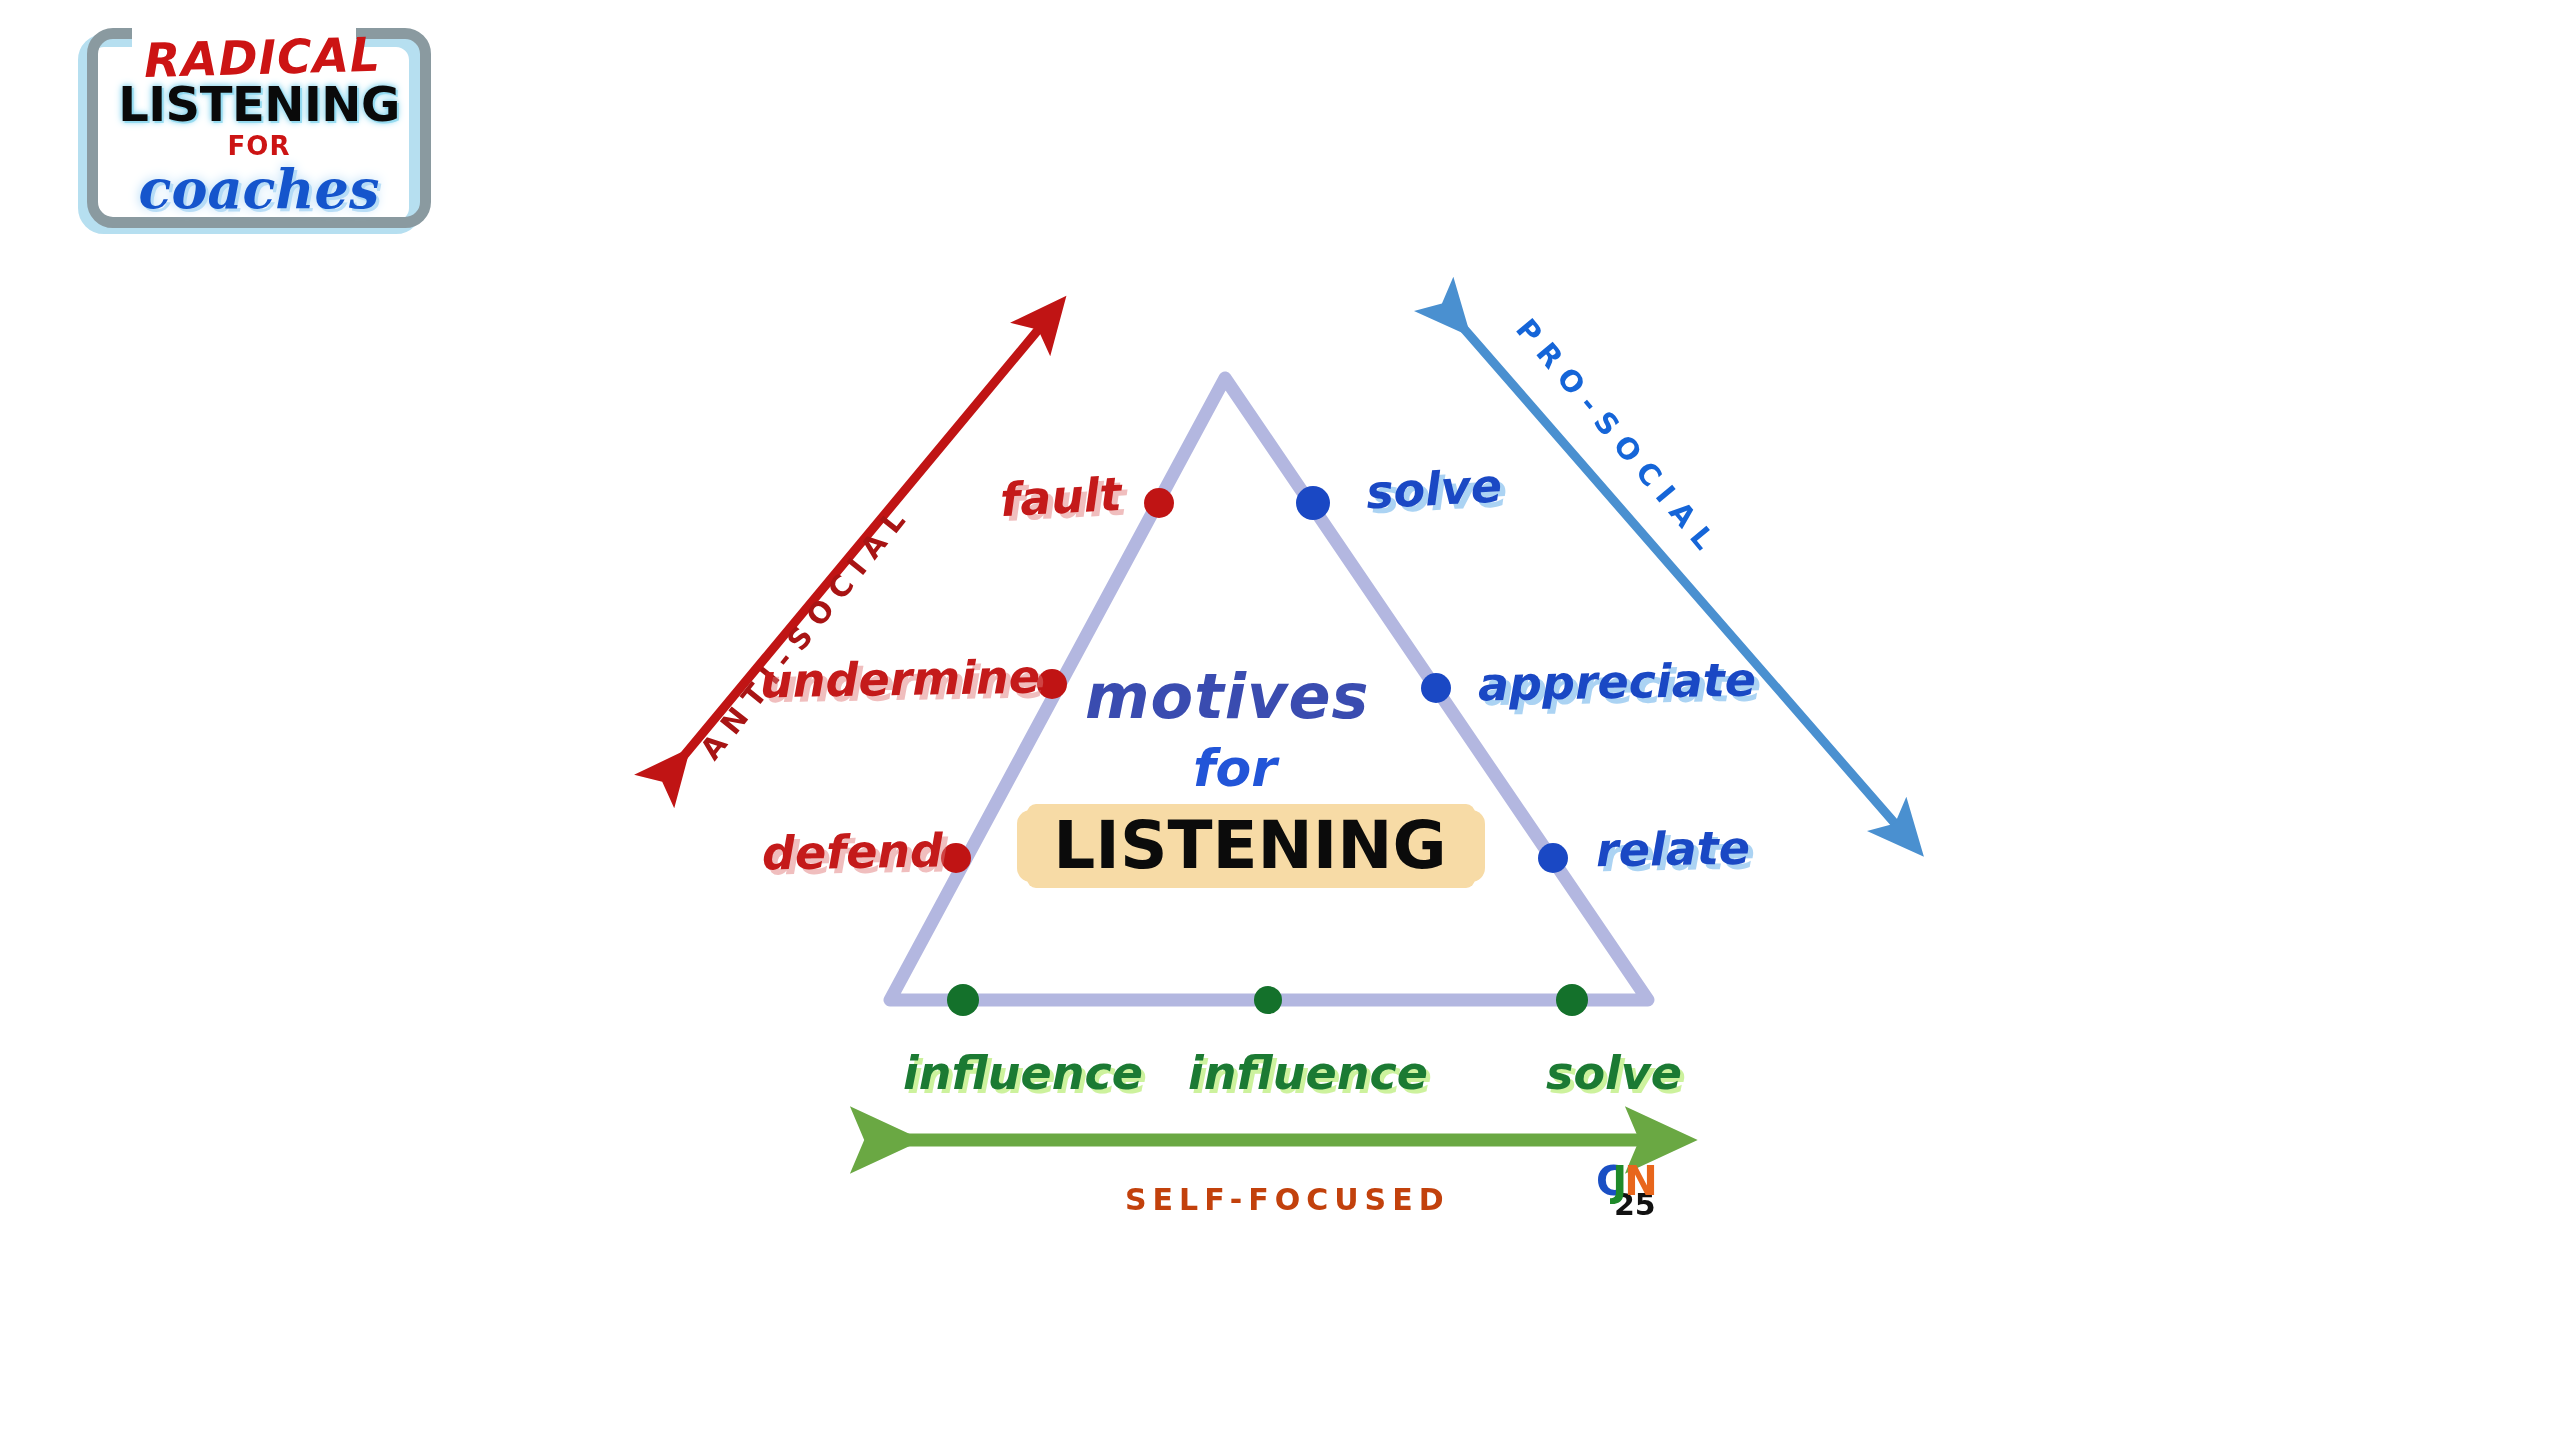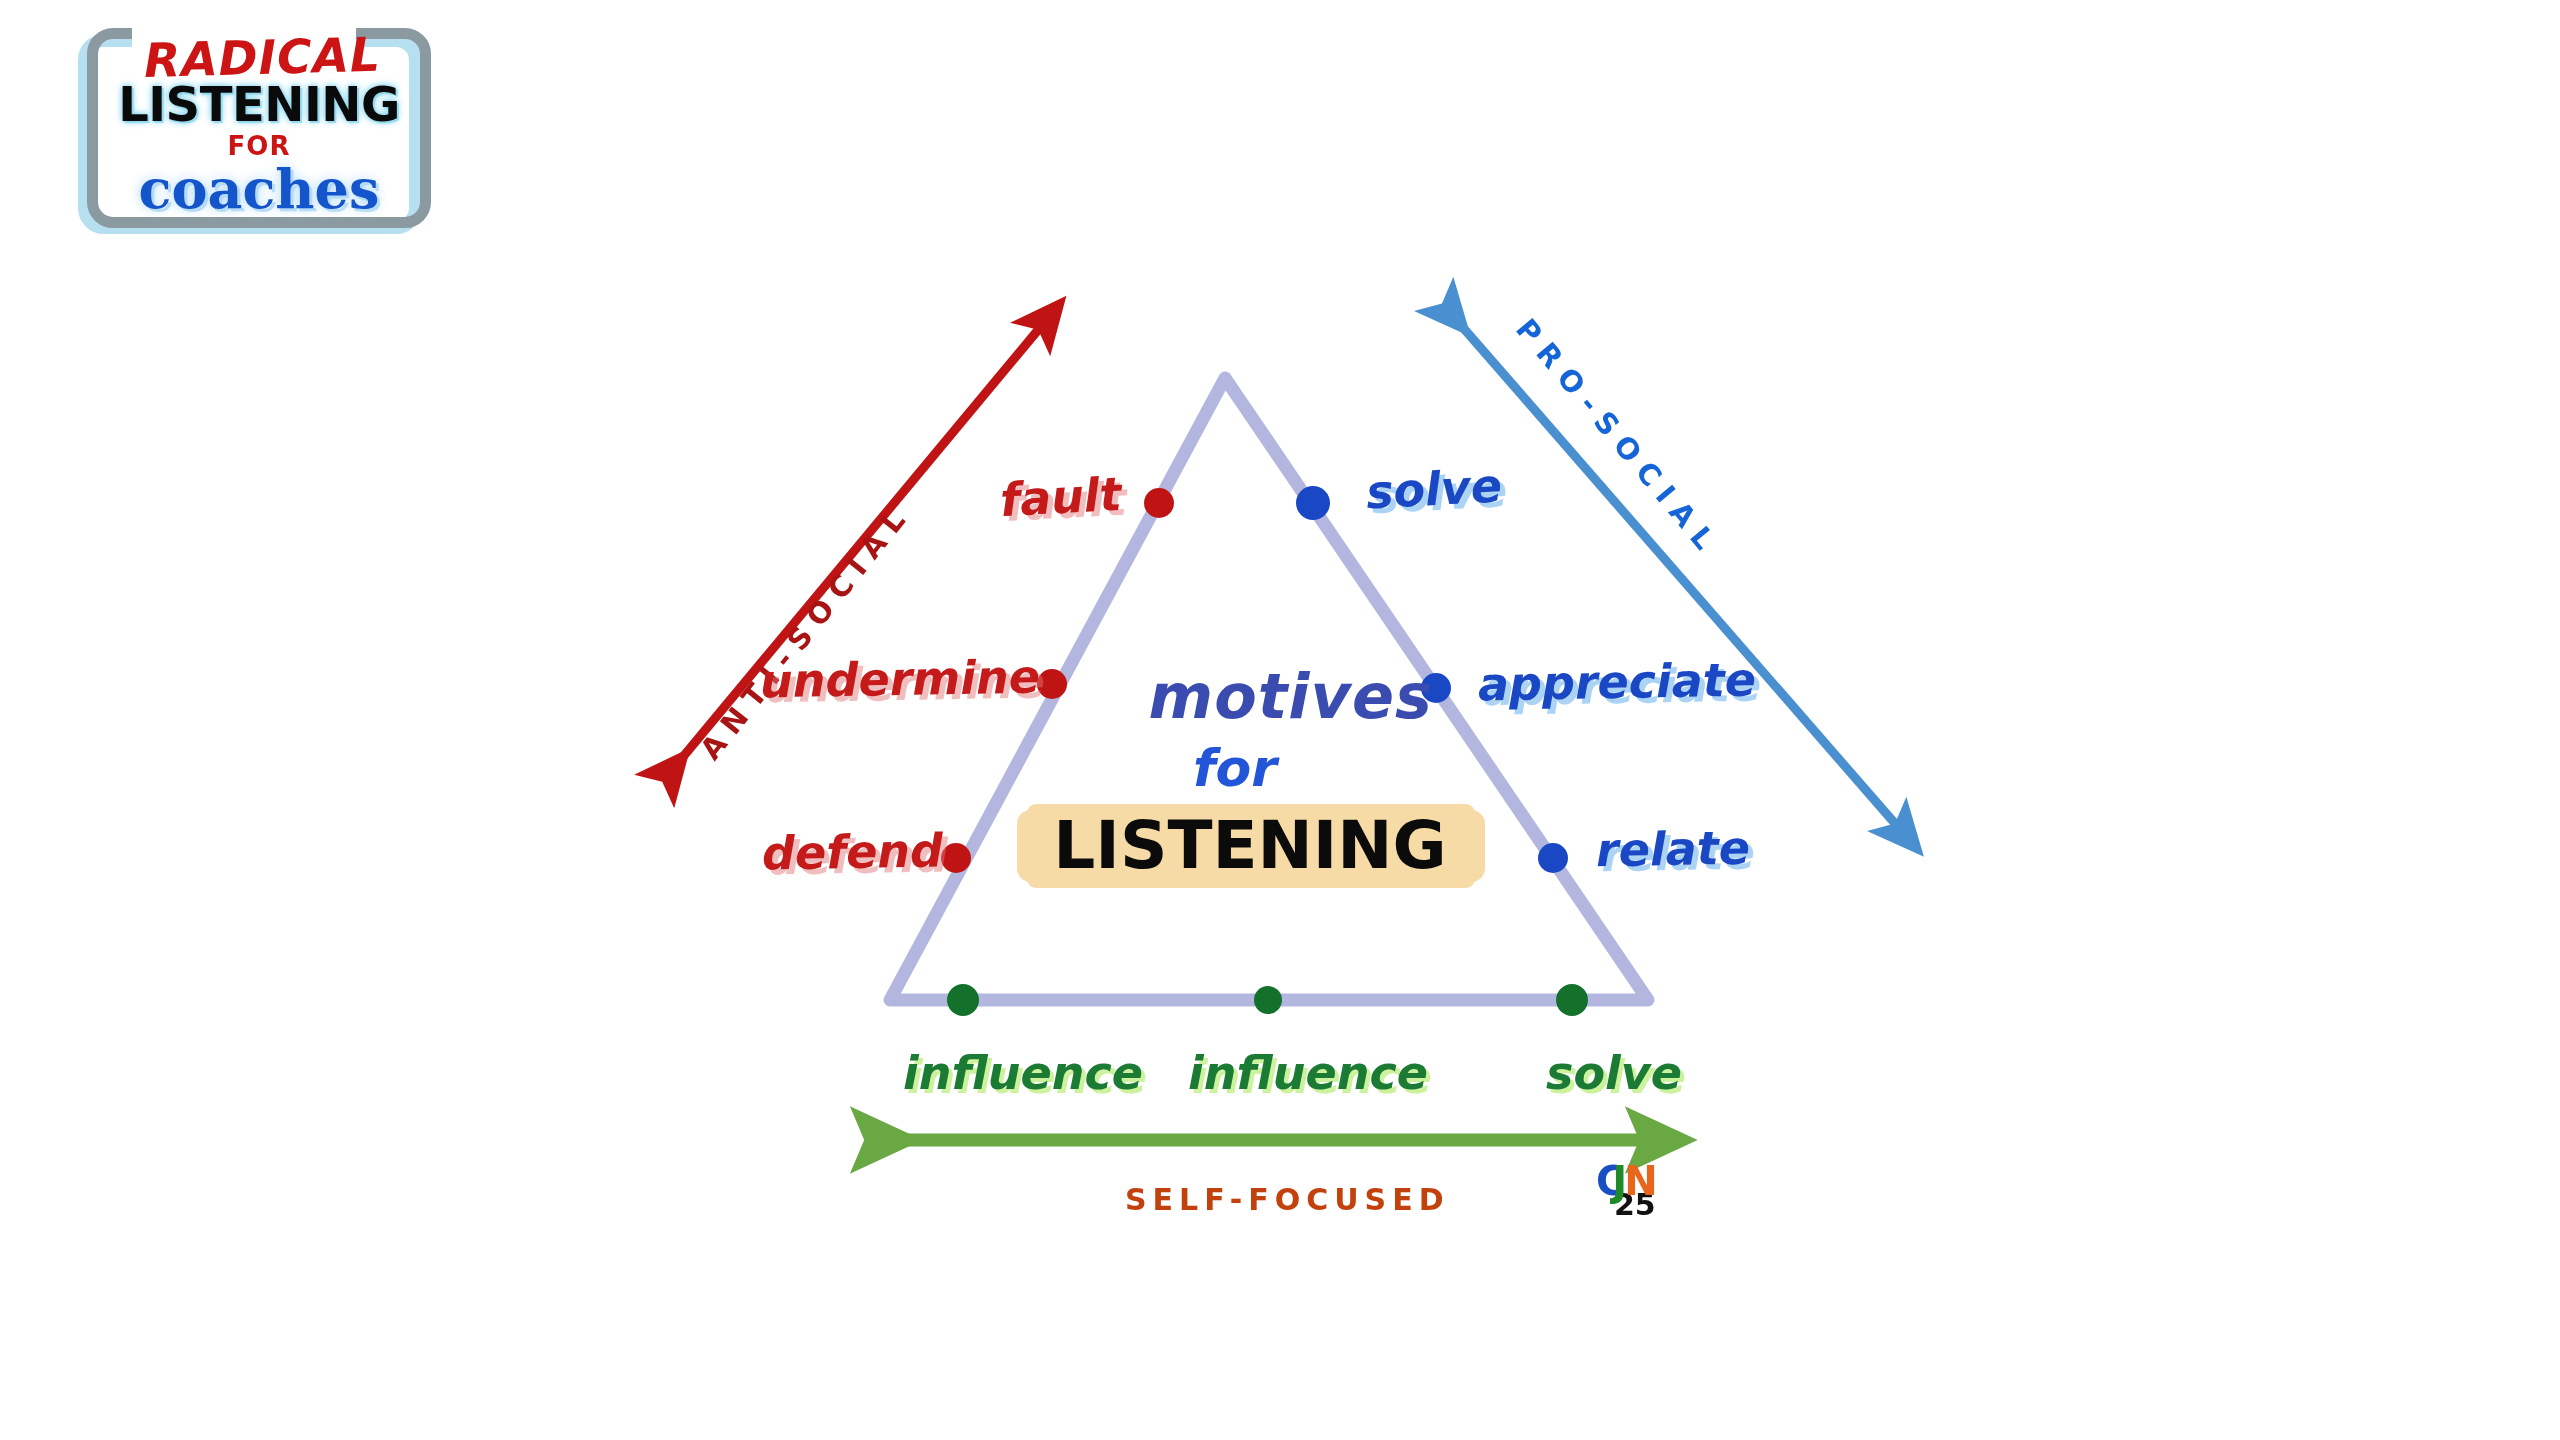--- a/index.html
+++ b/index.html
@@ -92,20 +92,21 @@
     letter-spacing: 1px;
   }
   .logo-coaches {
     position: absolute;
     left: 26px;
     top: 133px;
     width: 310px;
     text-align: center;
     font-family: "DejaVu Serif", serif;
     font-weight: bold;
+    font-style: italic;
     font-size: 54px;
     color: #1555cc;
     text-shadow: 0 0 12px #a9d6f5, 3px 3px 0 #bcdff7;
   }
 
   
   .hw {
     position: absolute;
     font-family: "DejaVu Sans", sans-serif;
     font-weight: bold;
@@ -141,28 +142,27 @@
     white-space: nowrap;
   }
   .axis-cap.green{ color: #c2410c; letter-spacing: 6px; font-size: 30px; }
 
   
   #motives {
     position: absolute;
     left: 1085px;
     top: 660px;
     width: 300px;
-    text-align: right;
+    text-align: left;
     font-family: "DejaVu Sans", sans-serif;
     font-weight: bold;
     font-size: 62px;
     color: #3a4cb0;
     font-style: italic;
     letter-spacing: 1px;
-    margin-left: 48px;
   }
   #forword {
     position: absolute;
     left: 1085px;
     top: 738px;
     width: 300px;
     text-align: center;
     font-family: "DejaVu Sans", sans-serif;
     font-weight: bold;
     font-size: 52px;

